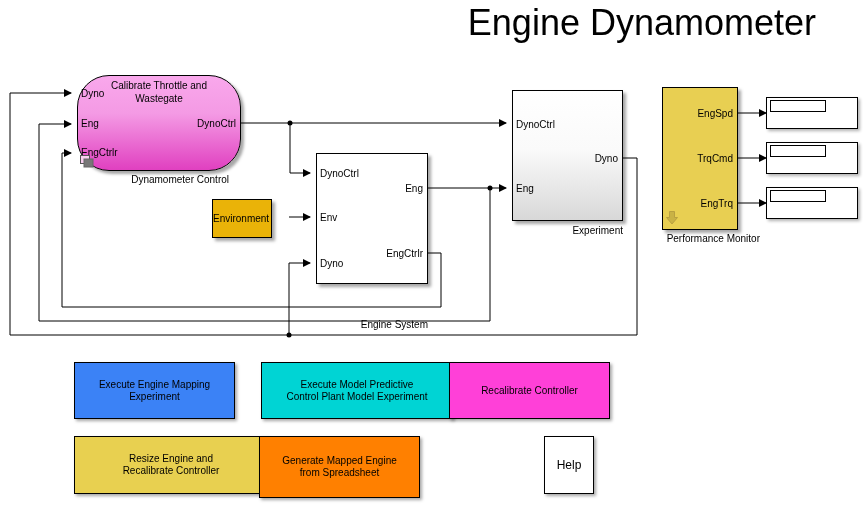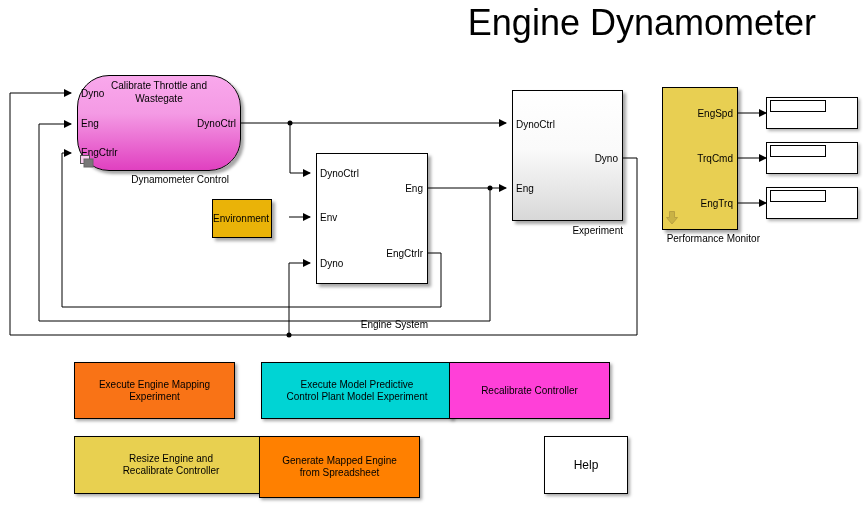--- a/index.html
+++ b/index.html
@@ -105,22 +105,22 @@
 <div class="display" style="left:766px; top:97px;">
   <div class="field"></div>
 </div>
 <div class="display" style="left:766px; top:142px;">
   <div class="field"></div>
 </div>
 <div class="display" style="left:766px; top:187px;">
   <div class="field"></div>
 </div>
 
-<div class="btn" style="left:74px; top:362px; width:161px; height:57px; background:#f97316;">Execute Engine Mapping
+<div class="btn" style="left:74px; top:362px; width:161px; height:57px; background:#3b82f6;">Execute Engine Mapping
 Experiment</div>
 <div class="btn" style="left:261px; top:362px; width:192px; height:57px; background:#00d4d4;">Execute Model Predictive
 Control Plant Model Experiment</div>
 <div class="btn" style="left:449px; top:362px; width:161px; height:57px; background:#ff40d8;">Recalibrate Controller</div>
 <div class="btn" style="left:74px; top:436px; width:194px; height:58px; background:#e8d050;">Resize Engine and
 Recalibrate Controller</div>
 <div class="btn" style="left:259px; top:436px; width:161px; height:62px; background:#ff8000;">Generate Mapped Engine
 from Spreadsheet</div>
-<div class="btn" style="left:544px; top:436px; width:84px; height:58px; background:#ffffff; font-size:12px;">Help</div>
+<div class="btn" style="left:544px; top:436px; width:50px; height:58px; background:#ffffff; font-size:12px;">Help</div>
 
 </body></html>

